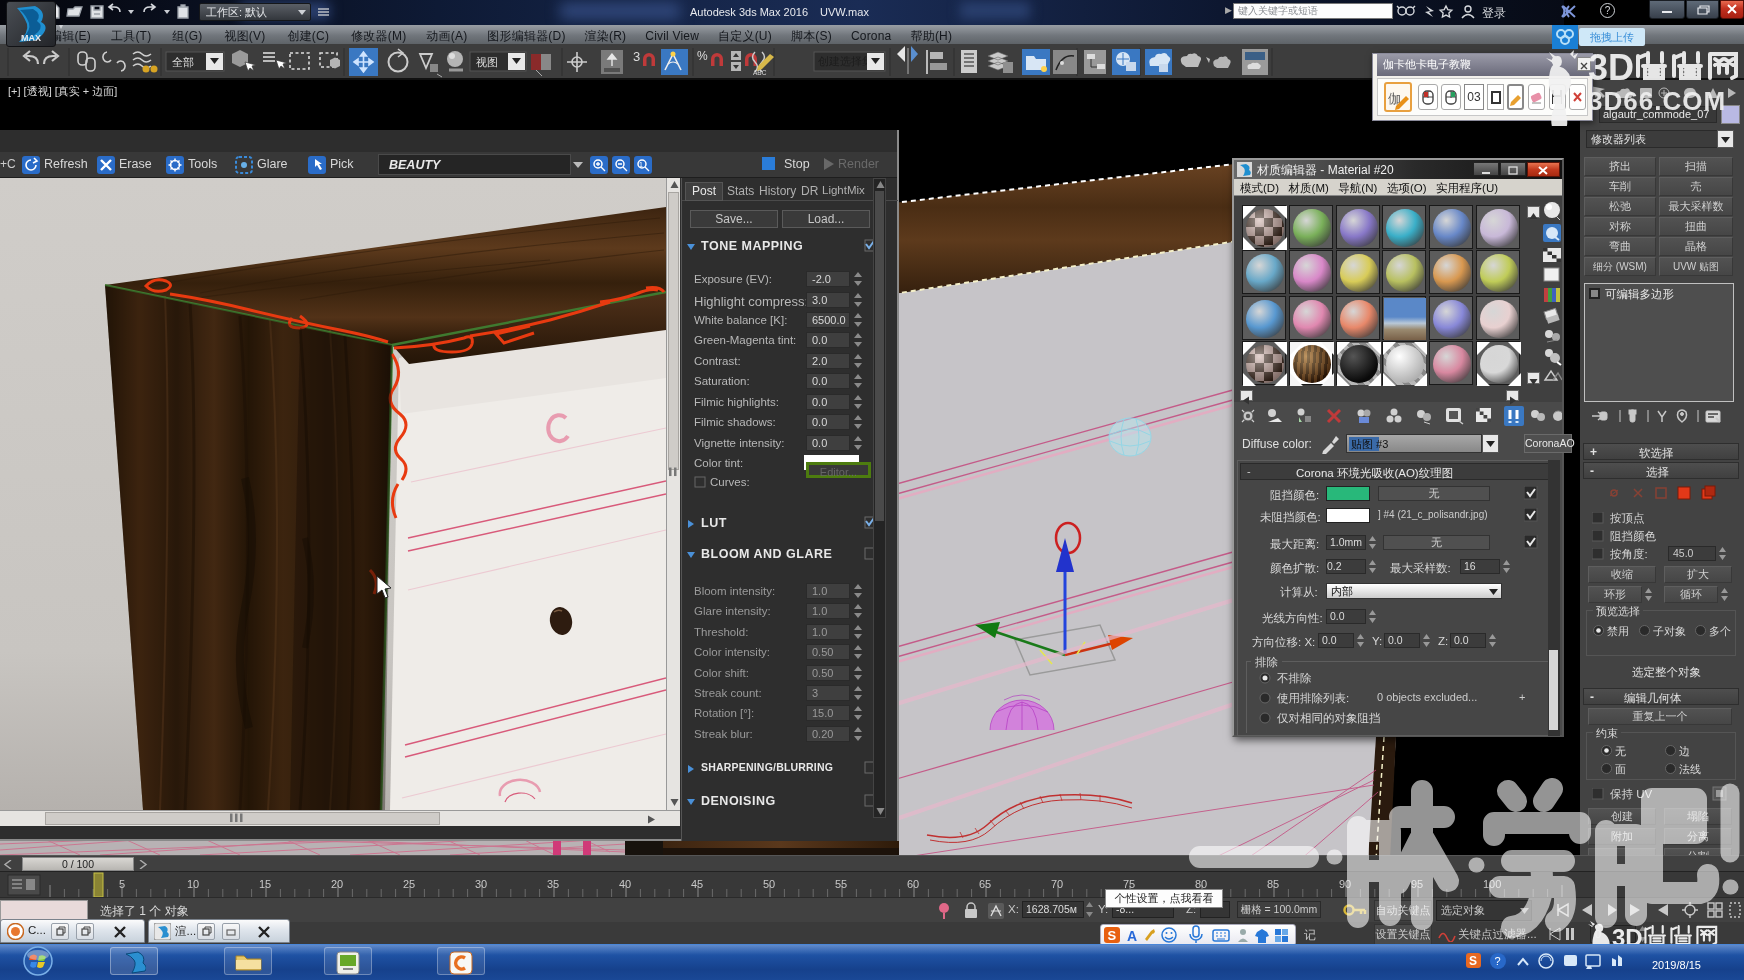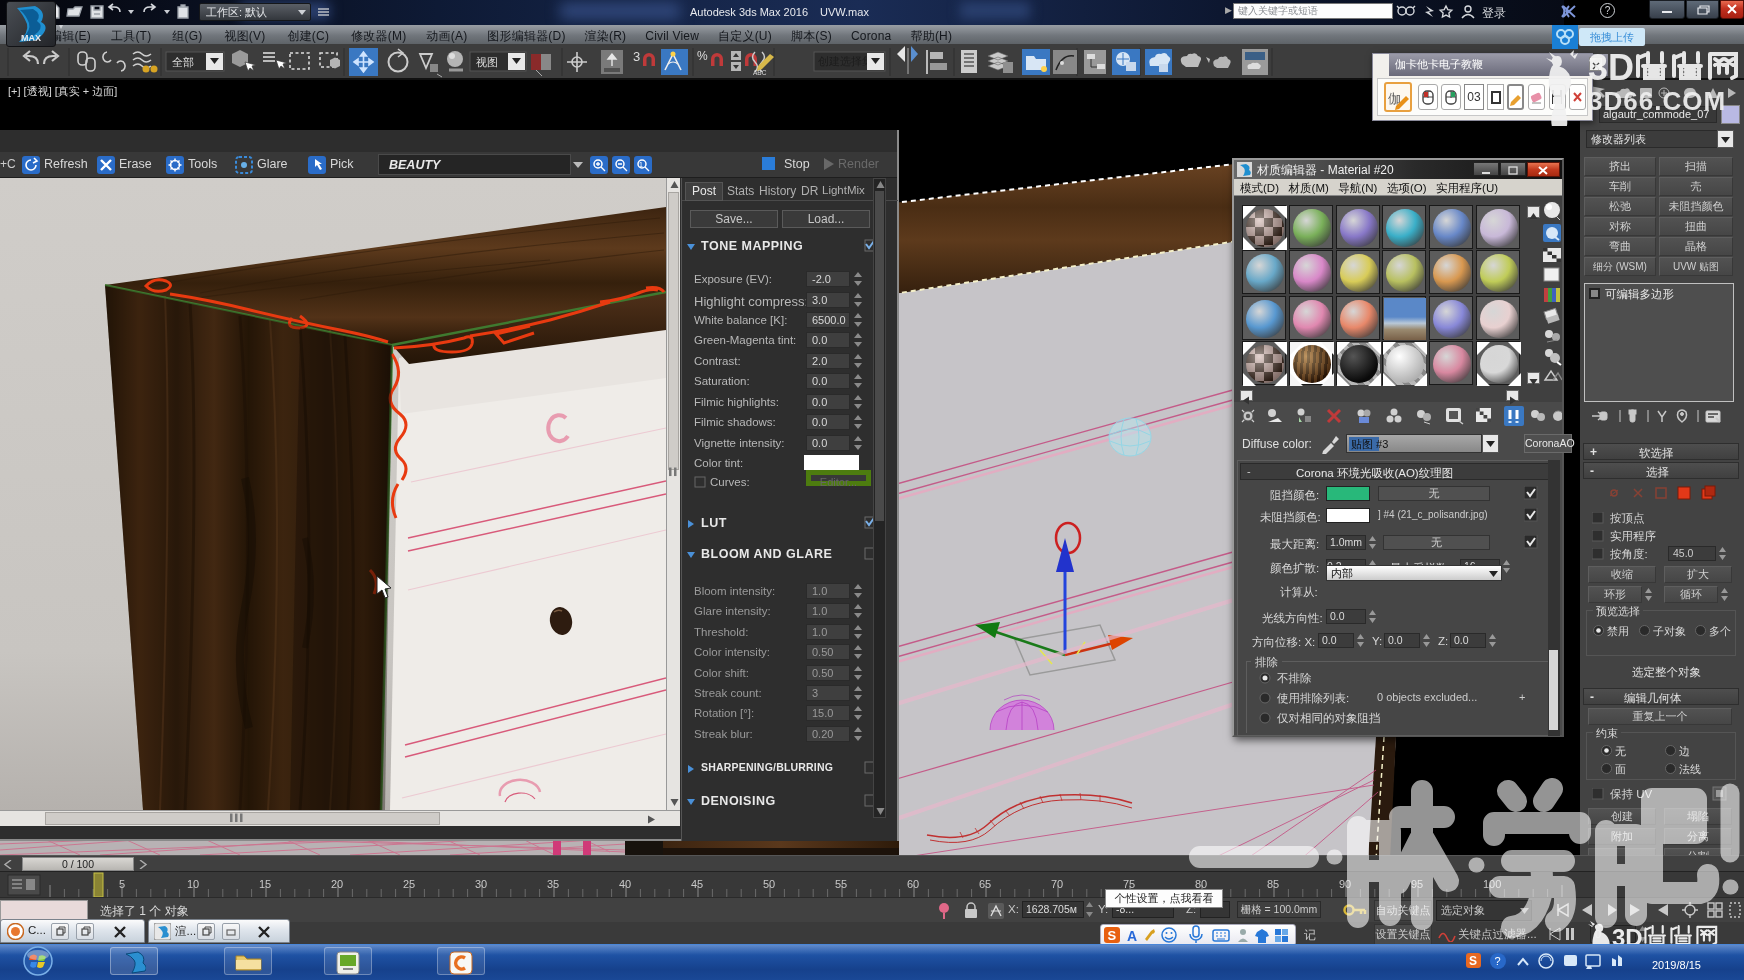--- a/index.html
+++ b/index.html
@@ -330,21 +330,21 @@
 
  <div class="a" style="left:6px;top:50px;width:140px;height:18px;background:#3c3c3c;border:1px solid #2a2a2a;color:#e0e0e0;font-size:11px;line-height:16px;padding-left:4px">修改器列表</div>
  <div class="a" style="left:137px;top:50px;width:17px;height:18px;background:#e8e8e8;border:1px solid #555"><svg width="15" height="16">
         <path d="M3 6 l4.5 6 4.5-6 z" fill="#222"></path>
       </svg></div>
  <div class="a tx" style="left:4px;top:77px;width:72px;height:19px;background:linear-gradient(#525252,#464646);border:1px solid #383838;border-top-color:#5e5e5e;border-left-color:#5e5e5e;color:#d0d0d0;font-size:11px;text-align:center;line-height:17px;overflow:hidden">挤出</div>
     <div class="a tx" style="left:79px;top:77px;width:74px;height:19px;background:linear-gradient(#525252,#464646);border:1px solid #383838;border-top-color:#5e5e5e;border-left-color:#5e5e5e;color:#d0d0d0;font-size:11px;text-align:center;line-height:17px;overflow:hidden">扫描</div>
     <div class="a tx" style="left:4px;top:97px;width:72px;height:19px;background:linear-gradient(#525252,#464646);border:1px solid #383838;border-top-color:#5e5e5e;border-left-color:#5e5e5e;color:#d0d0d0;font-size:11px;text-align:center;line-height:17px;overflow:hidden">车削</div>
     <div class="a tx" style="left:79px;top:97px;width:74px;height:19px;background:linear-gradient(#525252,#464646);border:1px solid #383838;border-top-color:#5e5e5e;border-left-color:#5e5e5e;color:#d0d0d0;font-size:11px;text-align:center;line-height:17px;overflow:hidden">壳</div>
     <div class="a tx" style="left:4px;top:117px;width:72px;height:19px;background:linear-gradient(#525252,#464646);border:1px solid #383838;border-top-color:#5e5e5e;border-left-color:#5e5e5e;color:#d0d0d0;font-size:11px;text-align:center;line-height:17px;overflow:hidden">松弛</div>
-    <div class="a tx" style="left:79px;top:117px;width:74px;height:19px;background:linear-gradient(#525252,#464646);border:1px solid #383838;border-top-color:#5e5e5e;border-left-color:#5e5e5e;color:#d0d0d0;font-size:11px;text-align:center;line-height:17px;overflow:hidden">未阻挡颜色</div>
+    <div class="a tx" style="left:79px;top:117px;width:74px;height:19px;background:linear-gradient(#525252,#464646);border:1px solid #383838;border-top-color:#5e5e5e;border-left-color:#5e5e5e;color:#d0d0d0;font-size:11px;text-align:center;line-height:17px;overflow:hidden">最大采样数</div>
     <div class="a tx" style="left:4px;top:137px;width:72px;height:19px;background:linear-gradient(#525252,#464646);border:1px solid #383838;border-top-color:#5e5e5e;border-left-color:#5e5e5e;color:#d0d0d0;font-size:11px;text-align:center;line-height:17px;overflow:hidden">对称</div>
     <div class="a tx" style="left:79px;top:137px;width:74px;height:19px;background:linear-gradient(#525252,#464646);border:1px solid #383838;border-top-color:#5e5e5e;border-left-color:#5e5e5e;color:#d0d0d0;font-size:11px;text-align:center;line-height:17px;overflow:hidden">扭曲</div>
     <div class="a tx" style="left:4px;top:157px;width:72px;height:19px;background:linear-gradient(#525252,#464646);border:1px solid #383838;border-top-color:#5e5e5e;border-left-color:#5e5e5e;color:#d0d0d0;font-size:11px;text-align:center;line-height:17px;overflow:hidden">弯曲</div>
     <div class="a tx" style="left:79px;top:157px;width:74px;height:19px;background:linear-gradient(#525252,#464646);border:1px solid #383838;border-top-color:#5e5e5e;border-left-color:#5e5e5e;color:#d0d0d0;font-size:11px;text-align:center;line-height:17px;overflow:hidden">晶格</div>
     <div class="a tx" style="left:4px;top:177px;width:72px;height:19px;background:linear-gradient(#525252,#464646);border:1px solid #383838;border-top-color:#5e5e5e;border-left-color:#5e5e5e;color:#d0d0d0;font-size:10px;text-align:center;line-height:17px;overflow:hidden">细分 (WSM)</div>
     <div class="a tx" style="left:79px;top:177px;width:74px;height:19px;background:linear-gradient(#525252,#464646);border:1px solid #383838;border-top-color:#5e5e5e;border-left-color:#5e5e5e;color:#d0d0d0;font-size:10px;text-align:center;line-height:17px;overflow:hidden">UVW 贴图</div>
 
  <div class="a" style="left:4px;top:203px;width:150px;height:119px;background:#4e4e4e;border:1px solid #c0c0c0">
   <svg class="a" style="left:4px;top:4px" width="12" height="12">
         <rect width="11" height="11" fill="#222"></rect>
@@ -398,21 +398,21 @@
       </g>
  </svg>
 
  <svg class="a" style="left:12px;top:432px" width="12" height="12">
       <rect width="11" height="11" fill="#2e2e2e" stroke="#5a5a5a"></rect>
     </svg>
  <div class="a tx" style="left:30px;top:431px;color:#d8d8d8;font-size:11.5px">按顶点</div>
  <svg class="a" style="left:12px;top:450px" width="12" height="12">
       <rect width="11" height="11" fill="#2e2e2e" stroke="#5a5a5a"></rect>
     </svg>
- <div class="a tx" style="left:30px;top:449px;color:#d8d8d8;font-size:11.5px">实用程序</div>
+ <div class="a tx" style="left:30px;top:449px;color:#d8d8d8;font-size:11.5px">阻挡颜色</div>
  <svg class="a" style="left:12px;top:468px" width="12" height="12">
       <rect width="11" height="11" fill="#2e2e2e" stroke="#5a5a5a"></rect>
     </svg>
  <div class="a tx" style="left:30px;top:467px;color:#d8d8d8;font-size:11.5px">按角度:</div>
  <div class="a" style="left:88px;top:466px;width:48px;height:15px;background:#3c3c3c;border:1px solid #2a2a2a;color:#ccc;font-size:10.5px;line-height:13px;padding-left:4px">45.0</div>
  <svg class="a" style="left:138px;top:466px" width="9" height="15">
       <path d="M4.5 1 l3.5 5 h-7 z M4.5 14 l3.5-5 h-7 z" fill="#999"></path>
     </svg>
  <div class="a tx" style="left:8px;top:486px;width:68px;height:17px;background:linear-gradient(#525252,#464646);border:1px solid #383838;border-top-color:#5e5e5e;border-left-color:#5e5e5e;color:#d0d0d0;font-size:11px;text-align:center;line-height:15px;overflow:hidden">收缩</div>
     <div class="a tx" style="left:84px;top:486px;width:68px;height:17px;background:linear-gradient(#525252,#464646);border:1px solid #383838;border-top-color:#5e5e5e;border-left-color:#5e5e5e;color:#d0d0d0;font-size:11px;text-align:center;line-height:15px;overflow:hidden">扩大</div>
@@ -739,21 +739,21 @@
 <div class="a" style="left:124px;top:257px;width:44px;height:16px;background:#3f3f3f;border:1px solid #2a2a2a;color:#d8d8d8;font-size:11px;line-height:14px;padding-left:5px">0.0</div>
 <svg class="a" style="left:171px;top:257px" width="10" height="16">
         <path d="M5 1 l4 5 h-8 z M5 15 l4-5 h-8 z" fill="#8a8a8a"></path>
       </svg>
   <div class="a tx" style="left:12px;top:279px;font-size:11.5px;color:#b8b8b8">Color tint:</div>
   <div class="a" style="left:122px;top:277px;width:55px;height:15px;background:#fff"></div>
   <svg class="a" style="left:12px;top:298px" width="12" height="12">
         <rect x="1" y="1" width="10" height="10" fill="none" stroke="#666"></rect>
       </svg>
   <div class="a tx" style="left:28px;top:298px;font-size:11.5px;color:#b8b8b8">Curves:</div>
-  <div class="a" style="left:124px;top:292px;width:65px;height:16px;background:#383838;border:5px solid #4d7c0f;color:#666;font-size:11px;text-align:center;line-height:14px">Editor...</div>
+  <div class="a" style="left:124px;top:284px;width:65px;height:16px;background:#383838;border:3px solid #4d7c0f;color:#666;font-size:11px;text-align:center;line-height:14px">Editor...</div>
   <div class="a" style="left:4px;top:337px;width:196px;height:17px">
 <svg class="a" style="left:0;top:4px" width="10" height="10">
           <path d="M2 1 l6 4 -6 4 z" fill="#4a90d8"></path>
         </svg>
 <div class="a tx" style="left:15px;top:1px;font-size:12.5px;font-weight:bold;color:#e8e8e8;letter-spacing:.5px">LUT</div>
 <svg class="a" style="left:178px;top:1px" width="13" height="13">
           <rect x="1" y="1" width="11" height="11" fill="none" stroke="#6a6a6a"></rect>
           <path d="M2 5 l3 4 5-7" stroke="#7ab0e8" stroke-width="2" fill="none"></path>
         </svg>
 </div>
@@ -1115,21 +1115,21 @@
   <svg class="a" style="left:130px;top:98px" width="9" height="15">
         <path d="M4.5 1 l3.5 5 h-7 z M4.5 14 l3.5-5 h-7 z" fill="#999"></path>
       </svg>
   <div class="a tx" style="left:152px;top:100px;font-size:11.5px;color:#d8d8d8">最大采样数:</div>
   <div class="a" style="left:222px;top:98px;width:40px;height:15px;background:#3c3c3c;border:1px solid #2a2a2a;color:#ddd;font-size:10.5px;padding-left:3px;line-height:13px">16</div>
   <svg class="a" style="left:264px;top:98px" width="9" height="15">
         <path d="M4.5 1 l3.5 5 h-7 z M4.5 14 l3.5-5 h-7 z" fill="#999"></path>
       </svg>
 
   <div class="a tx" style="left:42px;top:124px;font-size:11.5px;color:#d8d8d8">计算从:</div>
-  <div class="a" style="left:88px;top:104px;width:176px;height:16px;background:linear-gradient(#fff,#ccc);border:1px solid #333;color:#111;font-size:11px;padding-left:4px;line-height:14px">内部<svg class="a" style="right:3px;top:5px" width="9" height="7">
+  <div class="a" style="left:88px;top:122px;width:176px;height:16px;background:linear-gradient(#fff,#ccc);border:1px solid #333;color:#111;font-size:11px;padding-left:4px;line-height:14px">内部<svg class="a" style="right:3px;top:5px" width="9" height="7">
           <path d="M0 0 l4.5 6 4.5-6 z" fill="#222"></path>
         </svg></div>
 
   <div class="a tx" style="left:24px;top:150px;font-size:11.5px;color:#d8d8d8">光线方向性:</div>
   <div class="a" style="left:88px;top:148px;width:40px;height:15px;background:#3c3c3c;border:1px solid #2a2a2a;color:#ddd;font-size:10.5px;padding-left:3px;line-height:13px">0.0</div>
   <svg class="a" style="left:130px;top:148px" width="9" height="15">
         <path d="M4.5 1 l3.5 5 h-7 z M4.5 14 l3.5-5 h-7 z" fill="#999"></path>
       </svg>
 
   <div class="a tx" style="left:14px;top:174px;font-size:11.5px;color:#d8d8d8">方向位移: X:</div>
@@ -1445,21 +1445,21 @@
         <rect x="98" y="4" width="13" height="11" rx="2"></rect>
         <rect x="120" y="4" width="14" height="11" rx="1" fill="none" stroke="#d8e8f8" stroke-width="1.5"></rect>
         <path d="M122 15 l-2 3 h6 l-1-3"></path>
         <path d="M146 15 v-8 l4 2 v6 z M152 15 v-11 l4 3 v8 z"></path>
       </g>
  </svg>
  <div class="a tx" style="left:1652px;top:14px;color:#fff;font-size:11px">2019/8/15</div>
 </div>
 
 <div class="a" id="jiaka" style="left:1372px;top:53px;width:221px;height:68px;background:#f2f0ec;border:1px solid #8a8a9a;box-shadow:1px 2px 6px rgba(0,0,0,.5);z-index:30">
- <div class="a" style="left:16px;top:0;width:219px;height:22px;background:linear-gradient(#9a9aa8,#6a6a7a)">
+ <div class="a" style="left:4px;top:0;width:219px;height:22px;background:linear-gradient(#9a9aa8,#6a6a7a)">
   <div class="a tx" style="left:6px;top:3px;color:#fff;font-size:11px">伽卡他卡电子教鞭</div>
   <div class="a" style="left:200px;top:3px;width:14px;height:14px;background:#f0f0f0;border:1px solid #888"><svg width="12" height="12">
           <path d="M3 3 l6 6 M9 3 L3 9" stroke="#444" stroke-width="1.4"></path>
         </svg></div>
  </div>
  <div class="a" style="left:4px;top:24px;width:211px;height:38px;background:#fdfdfb;border:1px solid #c8c8c8">
   <div class="a" style="left:6px;top:3px;width:28px;height:30px;border:2px solid #e8a040;border-radius:3px;background:#fdf8f0">
    <span class="a tx" style="left:2px;top:6px;font-size:13px;color:#555">伽</span>
    <svg class="a" style="left:8px;top:6px" width="20" height="20">
           <path d="M2 16 l10-10 3 3 -10 10 -4 1 z" fill="#e89018"></path>

